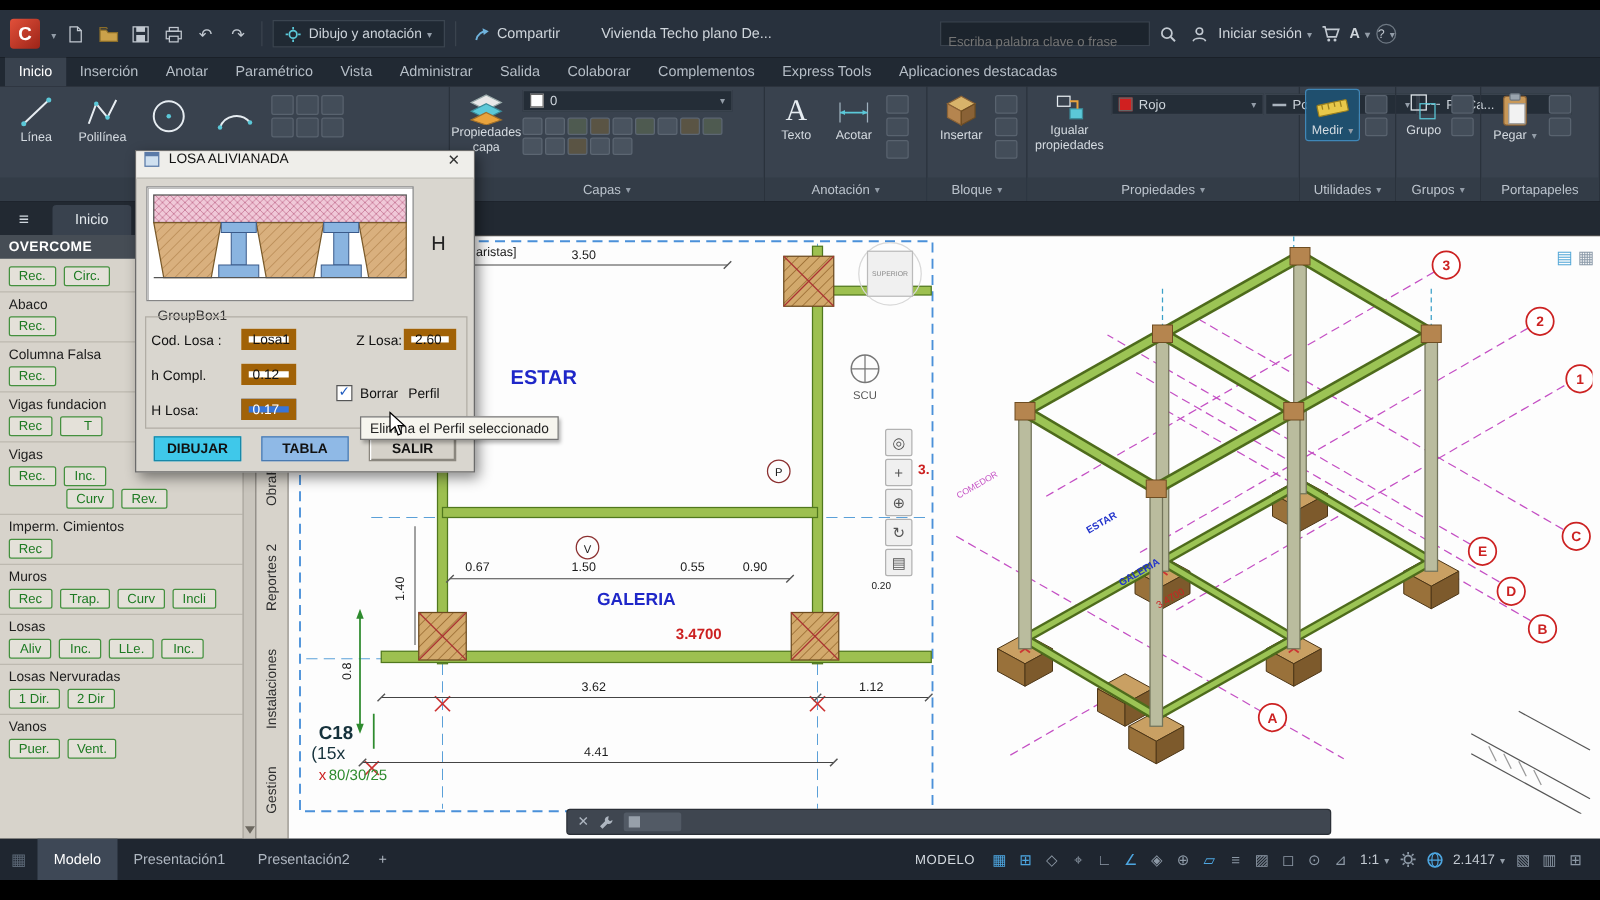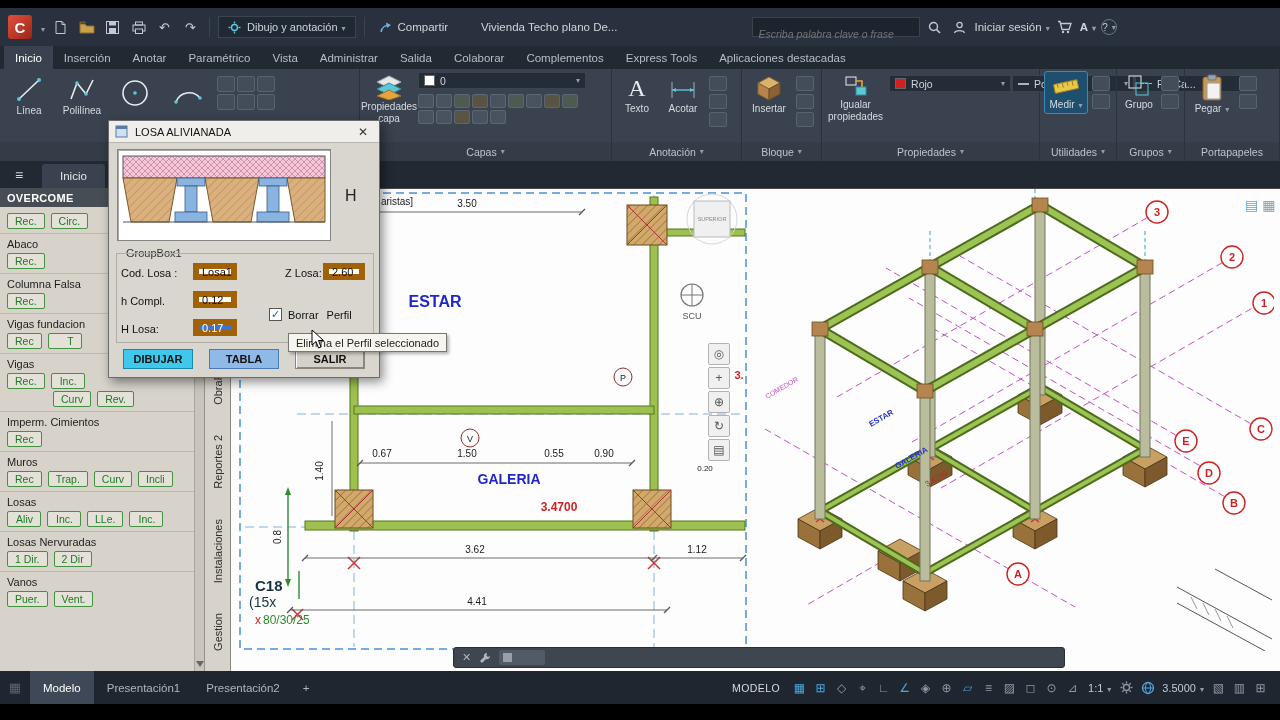--- a/index.html
+++ b/index.html
@@ -12,21 +12,21 @@
 #titlebar{position:absolute;top:8px;left:0;width:1280px;height:38px;background:#28313d;display:flex;align-items:center;gap:5px;padding:0 8px;color:#c7ced6}
 .logo{width:24px;height:24px;background:linear-gradient(135deg,#e2503a,#9c2418);color:#fff;font-weight:bold;font-size:15px;display:flex;align-items:center;justify-content:center;border-radius:3px}
 .qbtn{width:21px;height:21px;display:flex;align-items:center;justify-content:center;color:#c2c9d1;font-size:13px}
 .qbtn svg{display:block}
 .vsep{width:1px;height:20px;background:#3a434e;margin:0 3px}
 .chev::after{content:"▾";font-size:8px;color:#939da8;margin-left:4px}
 .wsdd{height:22px;background:#202933;border:1px solid #3b4550;display:flex;align-items:center;gap:6px;padding:0 9px;font-size:11px;color:#ccd3da}
 .share{display:flex;align-items:center;gap:5px;font-size:11.5px;color:#cfd5db;padding:0 6px}
 .doctitle{font-size:11.5px;color:#cfd5db;margin-left:22px;white-space:nowrap}
 .search{height:20px;width:168px;background:#1c242d;border:1px solid #39424d}
-.search input{width:100%;height:100%;background:transparent;border:none;outline:none;color:#9aa4af;font-size:10.5px;font-style:italic;padding:16px 6px;font-family:"Liberation Sans",sans-serif}
+.search input{width:100%;height:100%;background:transparent;border:none;outline:none;color:#9aa4af;font-size:10.5px;padding:16px 6px;font-family:"Liberation Sans",sans-serif}
 .tbtxt{font-size:11.5px;color:#cfd5db}
 .aicon{width:20px;height:20px;display:flex;align-items:center;justify-content:center;color:#c2c9d1;font-size:12px}
 
 
 #rtabs{position:absolute;top:46px;left:0;width:1280px;height:23px;background:#212933;display:flex;padding-left:4px;font-size:11.5px;color:#b6bec7}
 .rtab{padding:0 11px;display:flex;align-items:center;white-space:nowrap}
 .rtab.active{background:#39424e;color:#fff}
 
 
 #ribbon{position:absolute;top:69px;left:0;width:1280px;height:92px;background:#39424e;display:flex;color:#cfd6dd}
@@ -106,21 +106,21 @@
 .addtab{padding:0 10px;color:#aeb6c0}
 #statusright{display:flex;align-items:center;margin-left:auto;gap:2px;padding-right:10px}
 .mode{font-size:10.5px;color:#d6dce2;letter-spacing:.4px;margin-right:8px}
 .si{width:19px;height:19px;display:flex;align-items:center;justify-content:center;font-size:12px;color:#8d99a6;border-radius: 2px}
 .si.on{color:#4da6e0}
 .sscale{font-size:11px;color:#c3cad2;padding:0 4px}
 .sval{font-size:11px;color:#c3cad2;padding:0 3px}
 
 
 #dialog{position:absolute;left:108px;top:120px;width:272px;height:258px;background:#d9d6cf;border:1px solid #6b6b6b;box-shadow:3px 4px 10px rgba(0,0,0,.45);z-index:40}
-#dlgtitle{height:22px;background:#efeeea;display:flex;align-items:center;padding:0 6px;gap:7px;border-bottom:1px solid #b8b5ae}
+#dlgtitle{height:22px;background:#efeeea;display:flex;align-items:flex-start;padding:0 6px;gap:7px;border-bottom:1px solid #b8b5ae}
 #dlgtitle .t{font-size:11px;color:#111}
 .dclose{margin-left:auto;color:#333;font-size:12px;width:20px;text-align:center}
 .dimgbox{position:absolute;left:8px;top:28px;width:214px;height:92px;background:#fff;border:1px solid #858585;box-shadow:inset 1px 1px 0 #aaa}
 .hlab{position:absolute;left:236px;top:66px;font-size:16px;color:#222}
 .gbox{position:absolute;left:7px;top:132px;width:258px;height:90px;border:1px solid #b1ada5}
 .gblab{position:absolute;left:14px;top:126px;background:#d9d6cf;padding:0 3px;font-size:11px;color:#333}
 .dfl{position:absolute;font-size:11px;color:#111;white-space:nowrap}
 .dfi{position:absolute;height:17px;background:#fff;border:6px solid #a16207;font-size:11px;color:#111;display:flex;align-items:center;padding:0 3px}
 .dfi.sel{background:#3875d7;color:#fff}
 .cbx{position:absolute;left:160px;top:187px;width:13px;height:13px;background:#fff;border:1px solid #555;display:flex;align-items:center;justify-content:center;font-size:11px;color:#1f5bbf;line-height:1}
@@ -877,21 +877,21 @@
             </g>
           </svg>
         </span>
       <span class="si">
           <svg width="14" height="14" viewBox="0 0 14 14">
             <circle cx="7" cy="7" r="5.5" fill="none" stroke="#4da6e0" stroke-width="1.3"></circle>
             <ellipse cx="7" cy="7" rx="2.5" ry="5.5" fill="none" stroke="#4da6e0" stroke-width="1"></ellipse>
             <line x1="1.5" y1="7" x2="12.5" y2="7" stroke="#4da6e0" stroke-width="1"></line>
           </svg>
         </span>
-      <span class="sval chev">3.5000</span>
+      <span class="sval chev">2.1417</span>
       <span class="si">▧</span>
       <span class="si">▥</span>
       <span class="si">⊞</span>
     </div>
   </div>
 
   <div class="blackbar" style="top:704px;height:16px"></div>
 
   <div id="dialog">
     <div id="dlgtitle">

